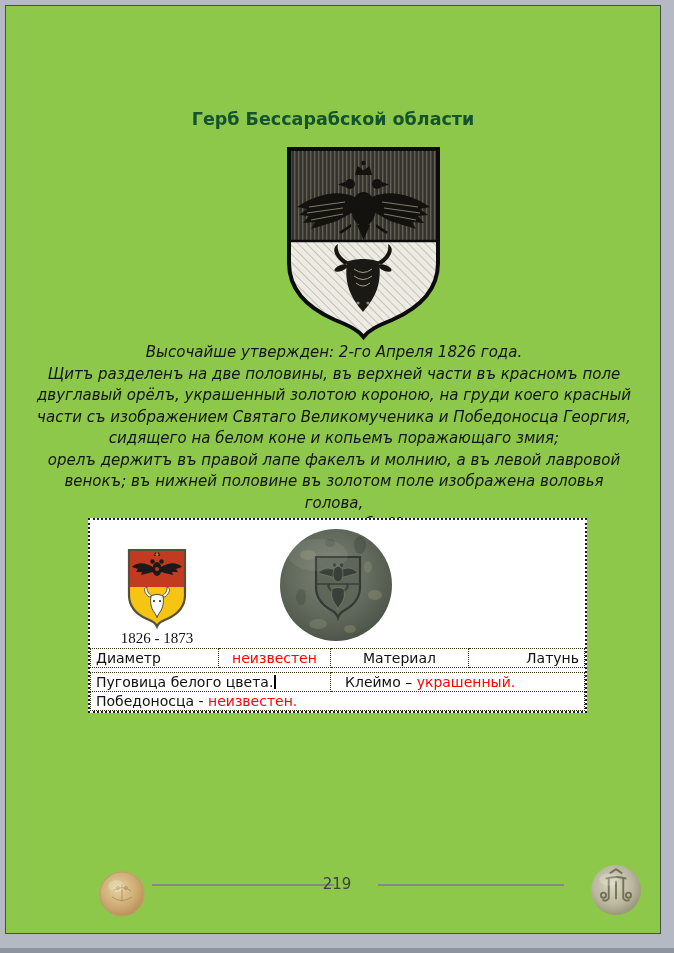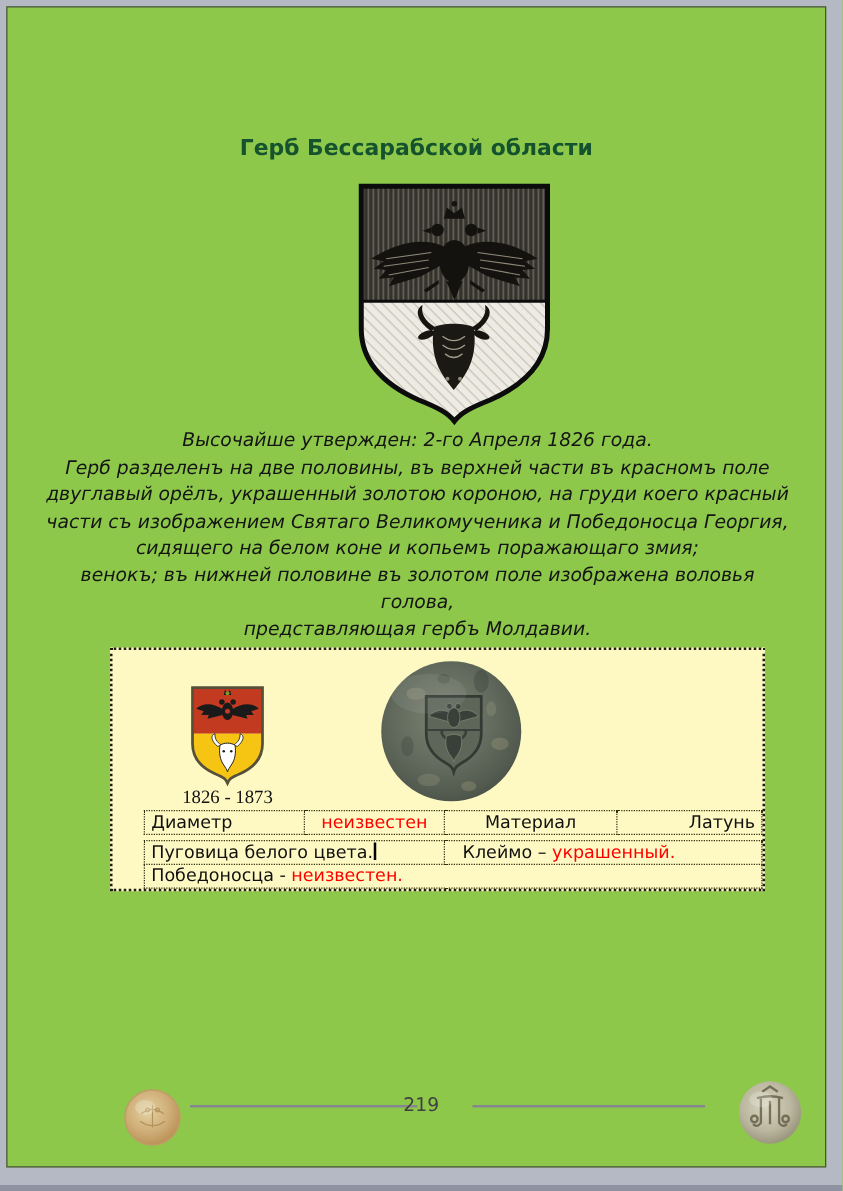--- a/index.html
+++ b/index.html
@@ -22,21 +22,21 @@
     position:absolute;left:0;top:103px;width:100%;
     text-align:center;font-size:17.5px;font-weight:bold;color:#14532d;
   }
   .engraving{position:absolute;left:279px;top:139px;width:157px;height:196px;}
   .description{
     position:absolute;left:28px;top:336px;width:600px;
     text-align:center;font-style:italic;font-size:15px;line-height:21.5px;color:#141414;
   }
   .panel{
     position:absolute;left:82px;top:512px;width:495px;
-    background:#fef9c3;border:2px dotted #1e1e10;padding-left:25px;
+    background:#ffffff;border:2px dotted #1e1e10;
   }
   .media-row{position:relative;height:128px;}
   .small-arms{position:absolute;left:36px;top:27px;width:62px;height:82px;}
   .years{
     position:absolute;left:6px;top:110px;width:122px;text-align:center;
     font-family:"Liberation Serif", serif;font-size:15px;color:#111;
   }
   .button-photo{position:absolute;left:188px;top:7px;width:116px;height:116px;}
   table.ct{width:100%;border-collapse:collapse;table-layout:fixed;font-size:14px;color:#101010;}
   table.ct td{
@@ -106,24 +106,25 @@
       <path d="M69,124 q9,7 18,0 M69,131 q9,7 18,0 M71,138 q7,6 14,0" stroke="#a29c8a" stroke-width="1" fill="none"></path>
       <circle cx="73" cy="158" r="1.6" fill="#8f8a7a"></circle>
       <circle cx="83" cy="158" r="1.6" fill="#8f8a7a"></circle>
     </g>
     <line x1="4" y1="96" x2="153" y2="96" stroke="#0c0c0c" stroke-width="2.5"></line>
     <path d="M4,4 H153 V118 C153,147 132,164 107,175 C92,181 84,185 78.5,192 C73,185 65,181 50,175 C25,164 4,147 4,118 Z" fill="none" stroke="#0c0c0c" stroke-width="4"></path>
   </svg>
 
   <div class="description">
     <div>Высочайше утвержден: 2-го Апреля 1826 года.</div>
-    <div>Герб разделенъ на две половины, въ верхней части въ красномъ поле</div>
+    <div>Щитъ разделенъ на две половины, въ верхней части въ красномъ поле</div>
     <div>двуглавый орёлъ, украшенный золотою короною, на груди коего красный</div>
     <div>части съ изображением Святаго Великомученика и Победоносца Георгия,</div>
     <div>сидящего на белом коне и копьемъ поражающаго змия;</div>
+    <div>орелъ держитъ въ правой лапе факелъ и молнию, а въ левой лавровой</div>
     <div>венокъ; въ нижней половине въ золотом поле изображена воловья голова,</div>
     <div>представляющая гербъ Молдавии.</div>
   </div>
 
   <div class="panel">
     <div class="media-row">
 
       <svg class="small-arms" viewBox="0 0 62 82">
         <path d="M3,3 H59 V40 H3 Z" fill="#c23b20"></path>
         <path d="M3,40 H59 V48 C59,61 50,68 41,72 C34,75 32.5,76 31,79.5 C29.5,76 28,75 21,72 C12,68 3,61 3,48 Z" fill="#f6c513"></path>

